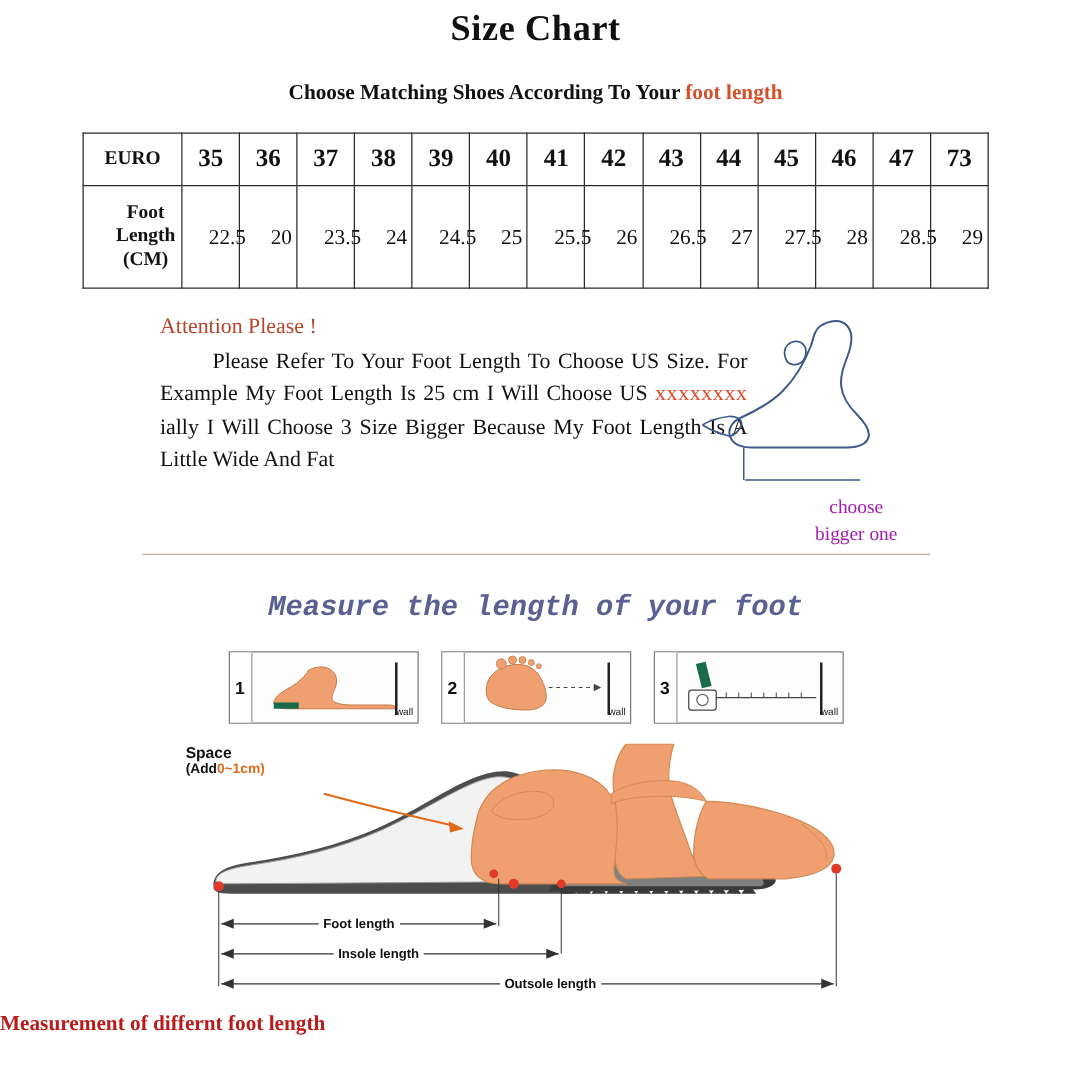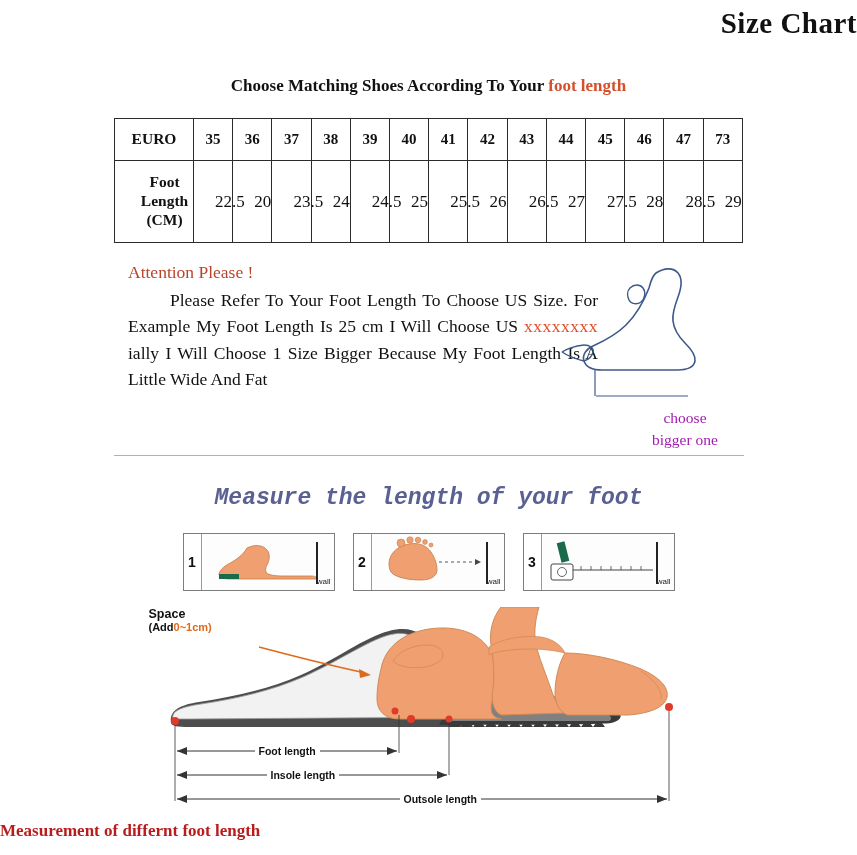--- a/index.html
+++ b/index.html
@@ -18,56 +18,56 @@
 
   .page {
     width: 857px;
     height: 855px;
     position: relative;
     box-sizing: border-box;
   }
 
   
   .title {
-    text-align: right;
+    text-align: center;
     font-family: "Liberation Serif", serif;
     font-weight: bold;
     font-size: 29px;
     letter-spacing: 0.5px;
     color: #111;
     margin-top: 7px;
   }
 
   .subtitle {
     text-align: center;
     font-family: "Liberation Serif", serif;
     font-weight: bold;
     font-size: 17px;
-    margin-top: 36px;
+    margin-top: 24px;
     color: #111;
   }
   .subtitle .accent {
     color: #d4502a;
   }
 
   
   .table-wrap {
     margin: 22px auto 0 auto;
-    width: 629px;
+    width: 725px;
   }
   table.size-table {
     border-collapse: collapse;
     width: 100%;
     table-layout: fixed;
   }
   table.size-table td {
     border: 1px solid #2b2b2b;
     text-align: center;
     font-family: "Liberation Serif", serif;
-    font-size: 15px;
+    font-size: 20px;
     color: #111;
     padding: 0;
     height: 41px;
     vertical-align: middle;
   }
   table.size-table tr.row-head td {
     font-weight: bold;
   }
   table.size-table td.label-cell {
     font-weight: bold;
@@ -295,21 +295,21 @@
         <td class="value-cell">28.5</td>
         <td class="value-cell">29</td>
       </tr>
     </tbody>
       </table>
   </div>
 
   <div class="attention">
     <div class="attention-text">
       <div class="attention-title">Attention Please !</div>
-      <div class="attention-body"><span>Please Refer To Your Foot Length To Choose US Size. For Example My Foot Length Is 25 cm I Will Choose US </span><span class="redacted">xxxxxxxx</span><span> ially I Will Choose 1 Size Bigger Because My Foot Length Is A Little Wide And Fat</span></div>
+      <div class="attention-body"><span>Please Refer To Your Foot Length To Choose US Size. For Example My Foot Length Is 25 cm I Will Choose US </span><span class="redacted">xxxxxxxx</span><span> ially I Will Choose 3 Size Bigger Because My Foot Length Is A Little Wide And Fat</span></div>
     </div>
 
     <svg class="foot-outline" viewBox="0 0 230 140">
       <path d="M96 9 C104 4 113 3 118 9 C123 15 121 25 118 33 C115 41 112 49 113 57 C114 66 119 73 125 79 C131 85 136 91 135 97 C134 103 127 106 118 106 L42 106 C33 106 26 103 24 97 C22 91 26 85 33 82 C44 77 56 71 66 61 C76 51 84 37 89 24 C91 17 92 12 96 9 Z" fill="none" stroke="#3d5a8a" stroke-width="1.6"></path>
       <path d="M70 24 C74 20 80 20 83 24 C86 28 85 35 81 38 C77 41 71 40 69 36 C67 32 67 27 70 24 Z" fill="none" stroke="#3d5a8a" stroke-width="1.4"></path>
       <path d="M24 97 C16 95 8 92 2 88" fill="none" stroke="#3d5a8a" stroke-width="1.4"></path>
       <path d="M2 88 C8 84 16 82 24 81" fill="none" stroke="#3d5a8a" stroke-width="1.4"></path>
       <path d="M24 81 C30 81 34 84 33 88 C32 93 27 96 24 97" fill="none" stroke="#3d5a8a" stroke-width="1.4"></path>
       <line x1="35" y1="106" x2="35" y2="132" stroke="#3d5a8a" stroke-width="1.2"></line>
       <line x1="36" y1="132" x2="128" y2="132" stroke="#3d5a8a" stroke-width="1.2"></line>

